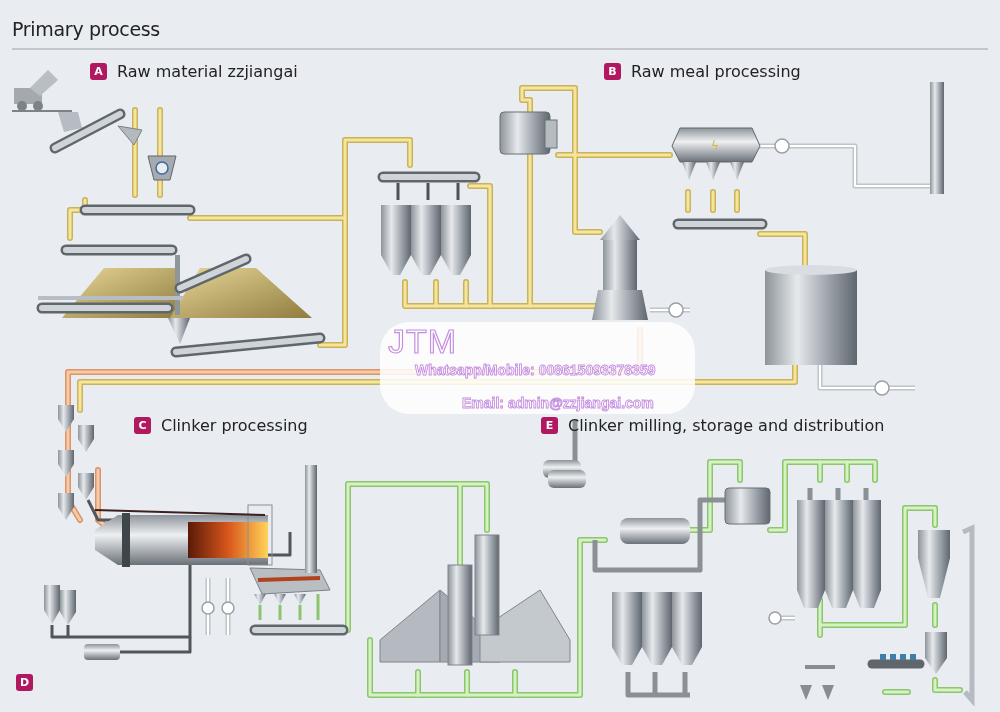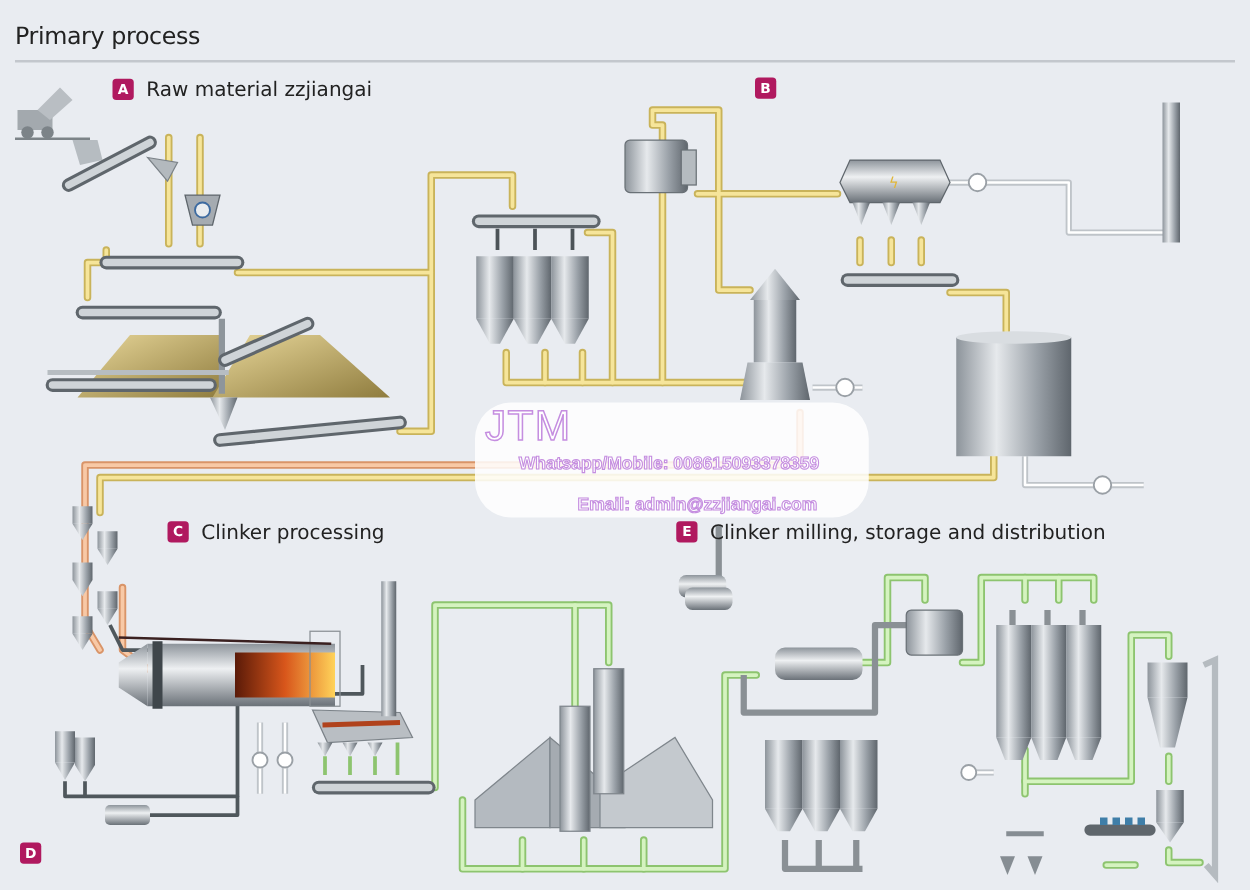--- a/index.html
+++ b/index.html
@@ -347,20 +347,21 @@
       <polygon points="822,685 834,685 828,700"></polygon>
   </g>
 </svg>
 
 <div class="section" style="left:90px;top:62px;">
   <span class="badge" style="background: rgb(176, 25, 95);">A</span>
   <span>Raw material zzjiangai</span>
 </div>
 <div class="section" style="left:604px;top:62px;">
   <span class="badge" style="background: rgb(176, 25, 95);">B</span>
+  <span>Raw meal processing</span>
 </div>
 <div class="section" style="left:134px;top:416px;">
   <span class="badge" style="background: rgb(176, 25, 95);">C</span>
   <span>Clinker processing</span>
 </div>
 <div class="section" style="left:16px;top:674px;">
   <span class="badge" style="background: rgb(176, 25, 95);">D</span>
 </div>
 <div class="section" style="left:541px;top:416px;">
   <span class="badge" style="background: rgb(176, 25, 95);">E</span>

